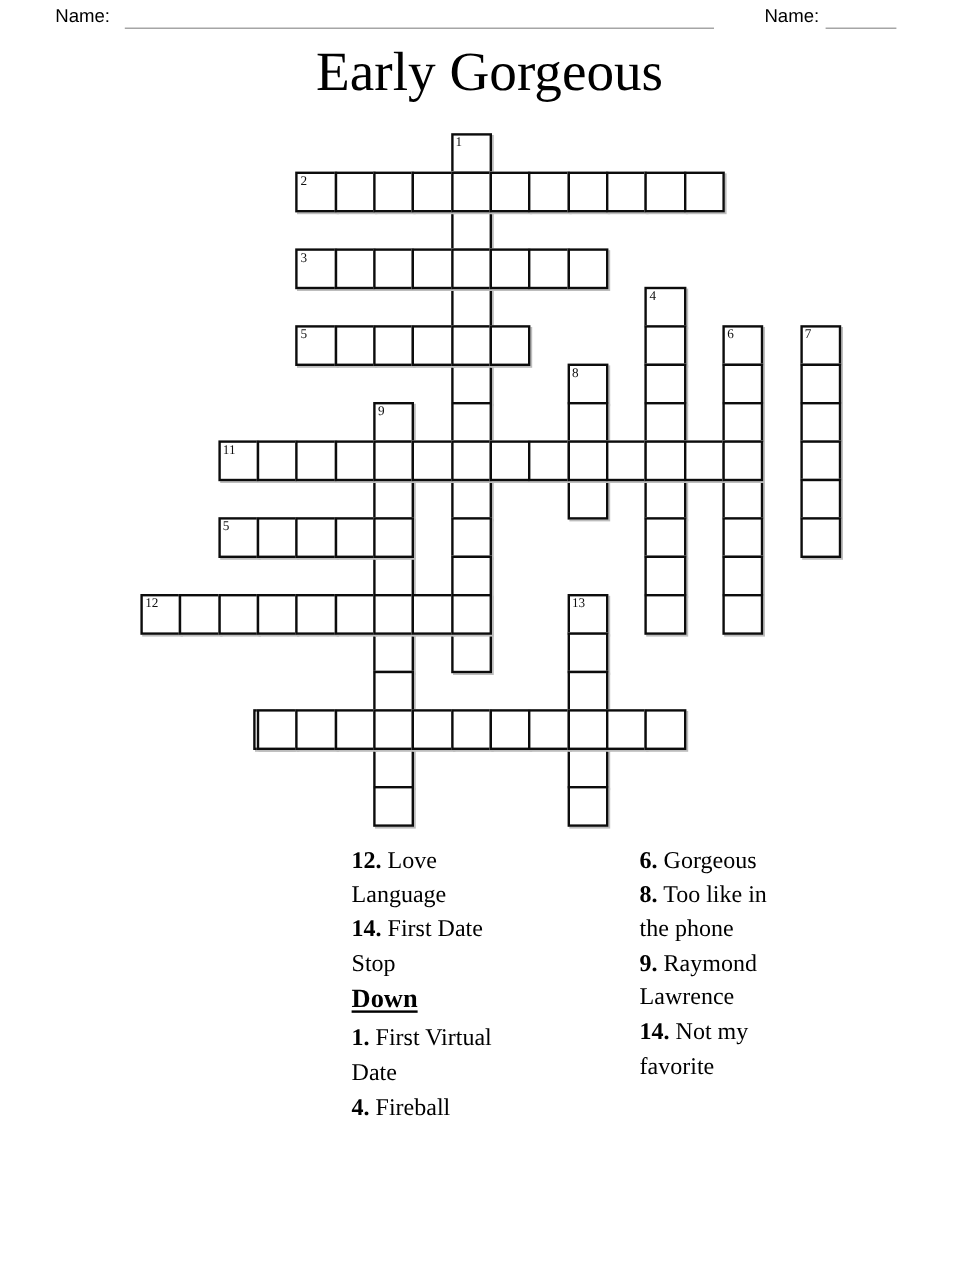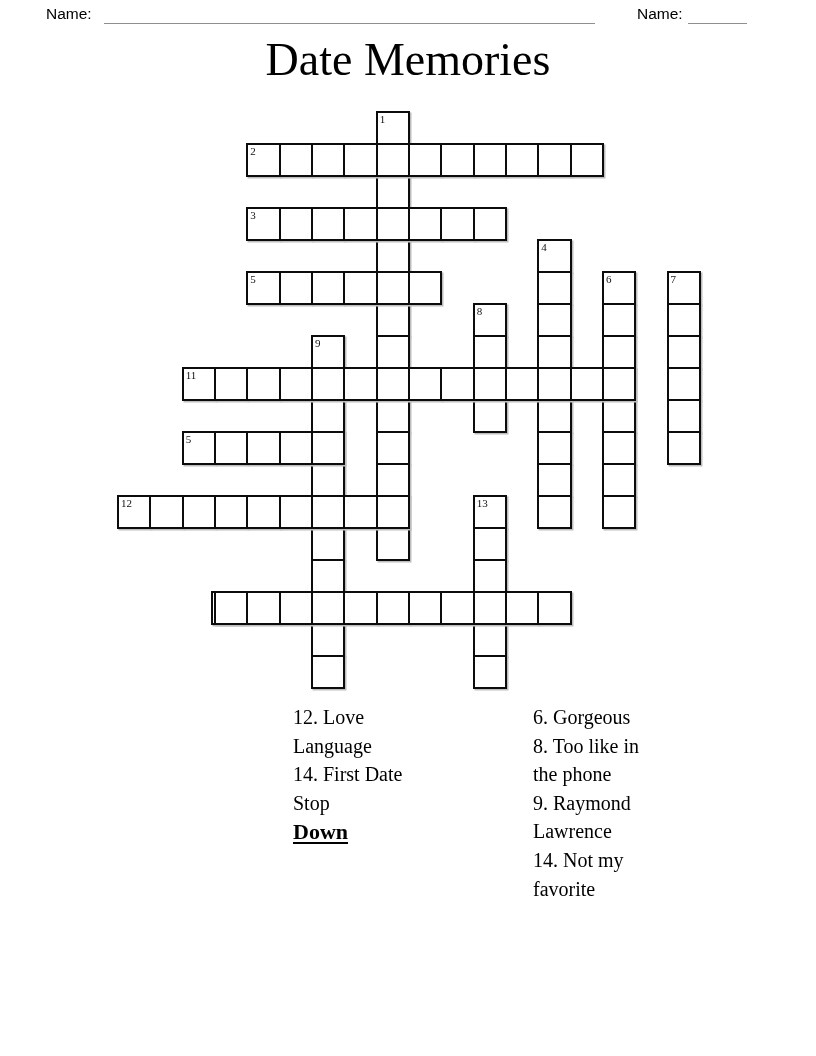--- a/index.html
+++ b/index.html
@@ -53,34 +53,34 @@
     font-size:22px;line-height:29px;font-weight:bold;
     text-decoration:underline;
     text-decoration-thickness:2px;
     text-underline-offset:3px;
     margin:0 0 5px 0;
   }
   .clue{
     font-size:20px;line-height:28.6px;margin:0;
     white-space:pre-line;
   }
-  .clue b{font-weight:normal;white-space:normal;text-align:center;}
+  .clue b{font-weight:bold;white-space:normal;text-align:center;}
 </style>
 </head>
 <body>
 
 <div class="page">
 
   <span class="hdr-label name-label">Name:</span>
   <div class="fill-line name-line"></div>
 
   <span class="hdr-label date-label">Name:</span>
   <div class="fill-line date-line"></div>
 
-  <div class="title">Date Memories</div>
+  <div class="title">Early Gorgeous</div>
 
   <div class="grid" id="grid">
       <div class="cell" style="left: 375.64px; top: 111px; width: 34.33px; height: 34px;">
         <span class="num">1</span>
       </div>
       <div class="cell" style="left: 375.64px; top: 143px; width: 34.33px; height: 34px;"></div>
       <div class="cell" style="left: 375.64px; top: 175px; width: 34.33px; height: 34px;"></div>
       <div class="cell" style="left: 375.64px; top: 207px; width: 34.33px; height: 34px;"></div>
       <div class="cell" style="left: 375.64px; top: 239px; width: 34.33px; height: 34px;"></div>
       <div class="cell" style="left: 375.64px; top: 271px; width: 34.33px; height: 34px;"></div>
@@ -228,20 +228,23 @@
       <div class="cell" style="left: 504.96px; top: 591px; width: 34.33px; height: 34px;"></div>
       <div class="cell" style="left: 537.29px; top: 591px; width: 34.33px; height: 34px;"></div>
     </div>
 
   <div class="clue-col col-1" id="cluecol1">
       <p class="clue"><b>12.</b><span> Love
 Language</span></p>
       <p class="clue"><b>14.</b><span> First Date
 Stop</span></p>
       <div class="clue-heading">Down</div>
+      <p class="clue"><b>1.</b><span> First Virtual
+Date</span></p>
+      <p class="clue"><b>4.</b><span> Fireball</span></p>
     </div>
   <div class="clue-col col-2" id="cluecol2">
       <p class="clue"><b>6.</b><span> Gorgeous</span></p>
       <p class="clue"><b>8.</b><span> Too like in
 the phone</span></p>
       <p class="clue"><b>9.</b><span> Raymond
 Lawrence</span></p>
       <p class="clue"><b>14.</b><span> Not my
 favorite</span></p>
     </div>

